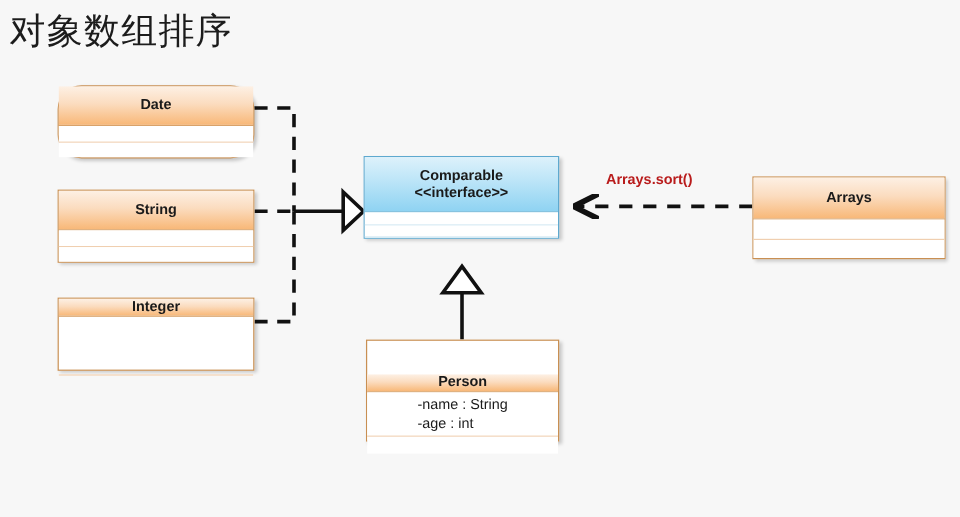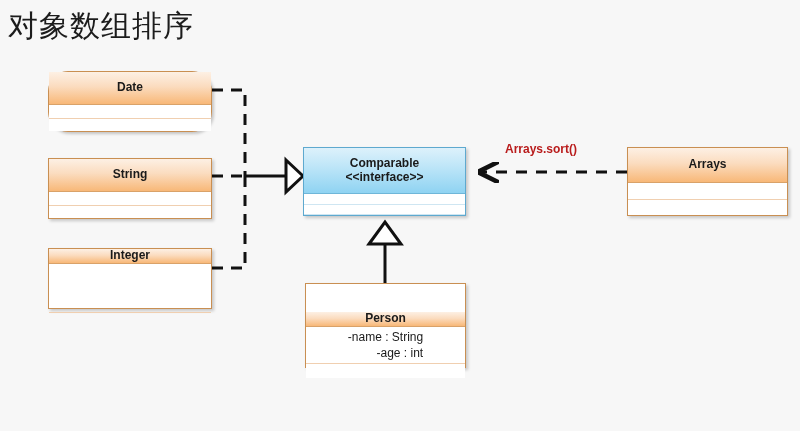--- a/index.html
+++ b/index.html
@@ -57,21 +57,21 @@
   }
   .uml-box .compartment {
     flex: 1 1 auto;
     border-bottom: 1px solid #f0cfb0;
     background: #ffffff;
     display: flex;
     align-items: center;
     justify-content: center;
     font-size: 12px;
     color: #1a1a1a;
-    text-align: right;
+    text-align: left;
     line-height: 1.35;
     white-space: pre-line;
   }
   .uml-box .compartment:last-child {
     border-bottom: none;
   }
 
   
   .uml-box.iface {
     border: 1px solid #5ea9cf;
@@ -81,21 +81,21 @@
     border-bottom: 1px solid #6fb6d8;
   }
   .uml-box.iface .compartment {
     border-bottom: 1px solid #cfe6f2;
   }
 
   
   #box-date    { left: 48px;  top: 71px;  width: 164px; height: 61px; border-radius: 20px; }
   #box-string  { left: 48px;  top: 158px; width: 164px; height: 61px; }
   #box-integer { left: 48px;  top: 248px; width: 164px; height: 61px; gap: 48px; }
-  #box-comparable { left: 303px; top: 147px; width: 163px; height: 69px; }
+  #box-comparable { left: 303px; top: 130px; width: 163px; height: 69px; }
   #box-person  { left: 305px; top: 283px; width: 161px; height: 85px; }
   #box-arrays  { left: 627px; top: 147px; width: 161px; height: 69px; }
 
   #box-date .hdr, #box-string .hdr, #box-integer .hdr,
   #box-arrays .hdr { height: 34px; }
   #box-date .compartment, #box-string .compartment,
   #box-integer .compartment, #box-arrays .compartment { height: 13px; }
 
   #box-comparable .hdr { height: 48px; flex-direction: column; justify-content: center; }
   #box-comparable .compartment { height: 10px; }

